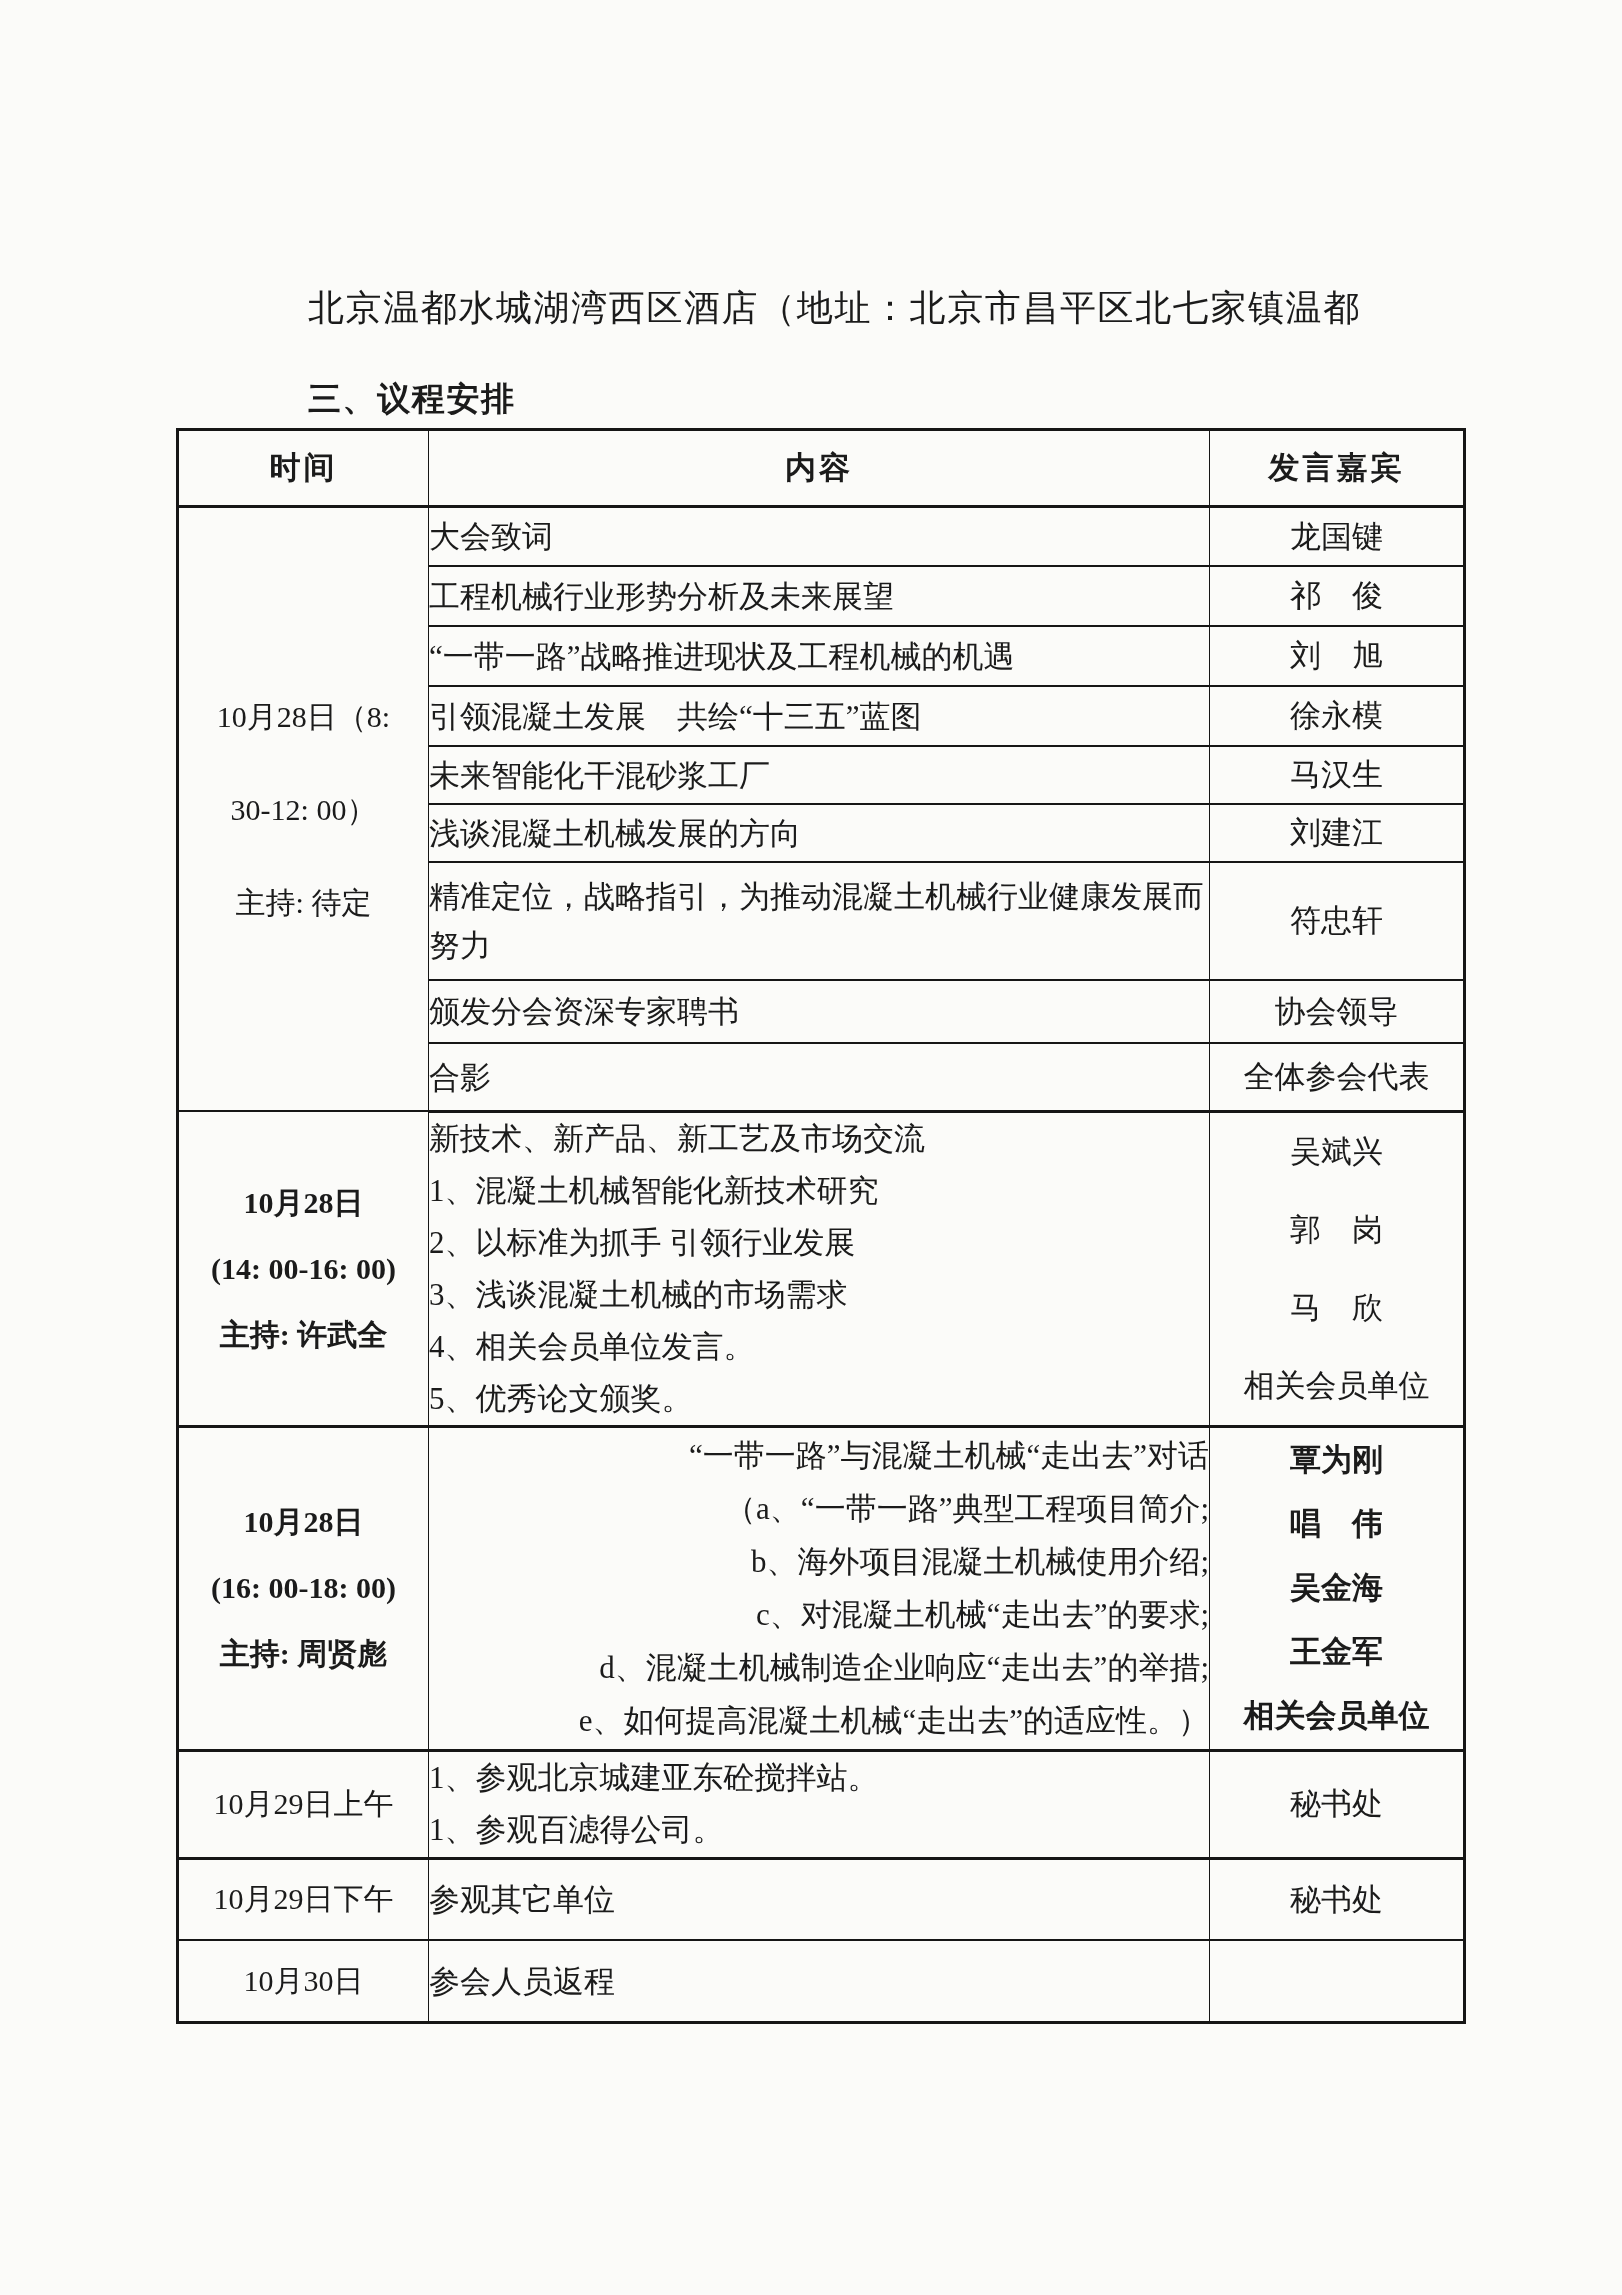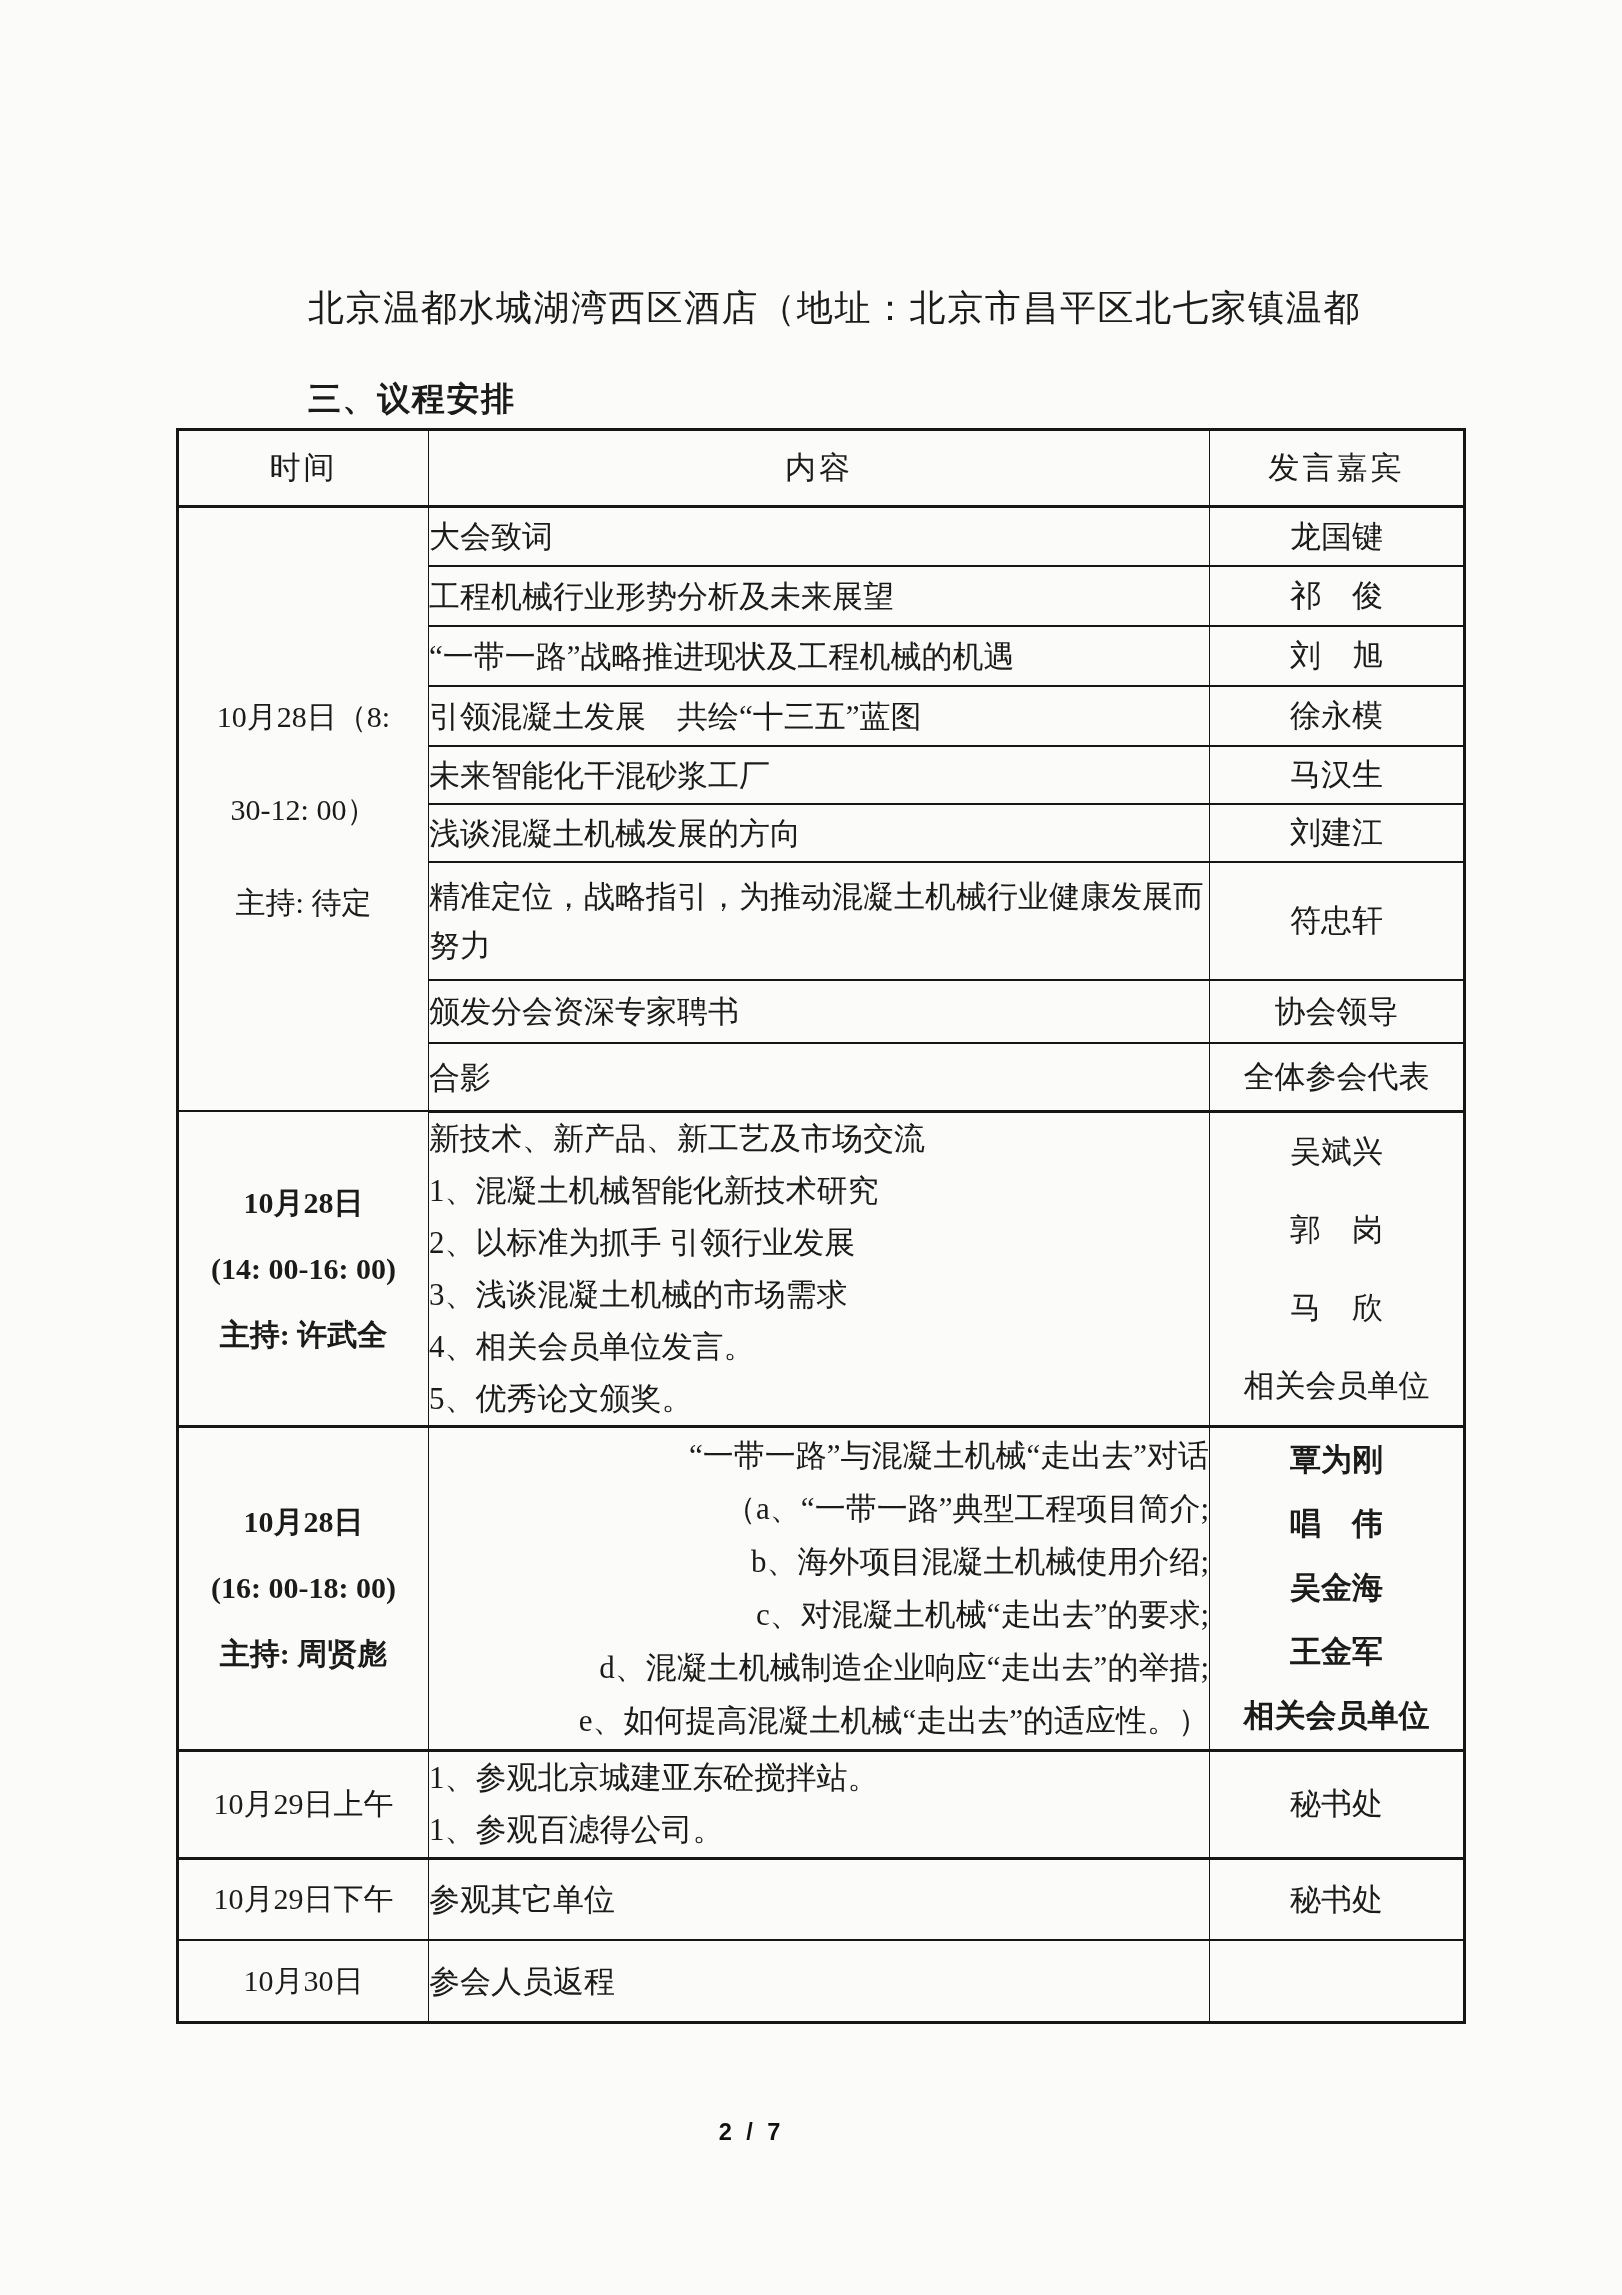--- a/index.html
+++ b/index.html
@@ -35,21 +35,21 @@
   table.agenda th,
   table.agenda td{
     border:1.6px solid #161616;
   }
   table.agenda{border-width:3.1px;}
   table.agenda th,
   table.agenda td{
     border-top-width:2.4px;border-bottom-width:2.4px;
     padding:0;vertical-align:middle;
   }
-  thead th{height:74px;font-weight:normal;text-align:center;border-bottom-width:3.1px !important;letter-spacing:3.1px;}
+  thead th{height:74px;font-weight:bold;text-align:center;border-bottom-width:3.1px !important;letter-spacing:3.1px;}
   tr.sep > td{border-bottom-width:3.9px;}
   td.time{text-align:center;font-size:30px;}
   td.content{text-align:left;padding:4.7px 31px 4.7px 23.6px;line-height:49px;}
   td.speaker{text-align:center;}
   .rh76{height:60px}.rh74{height:58px}.rh150{height:118px}.rh80{height:63px}.rh86{height:68px}
   .rh400{height:314px}.rh412{height:324px}.rh138{height:108px}.rh104{height:82px}
   .tline{line-height:93px;}
   .tline2{line-height:66px;font-weight:bold;}
   .cline{line-height:52px;}
   .cline3{line-height:53px;text-align:right;}
@@ -197,15 +197,14 @@
 
         <tr class="rh104">
           <td class="time">10月30日</td>
           <td class="content">参会人员返程</td>
           <td class="speaker"></td>
         </tr>
       </tbody>
     </table>
   </div>
 
-  <div class="footer">2 / 7</div>
 </div>
 
 
 </body></html>

